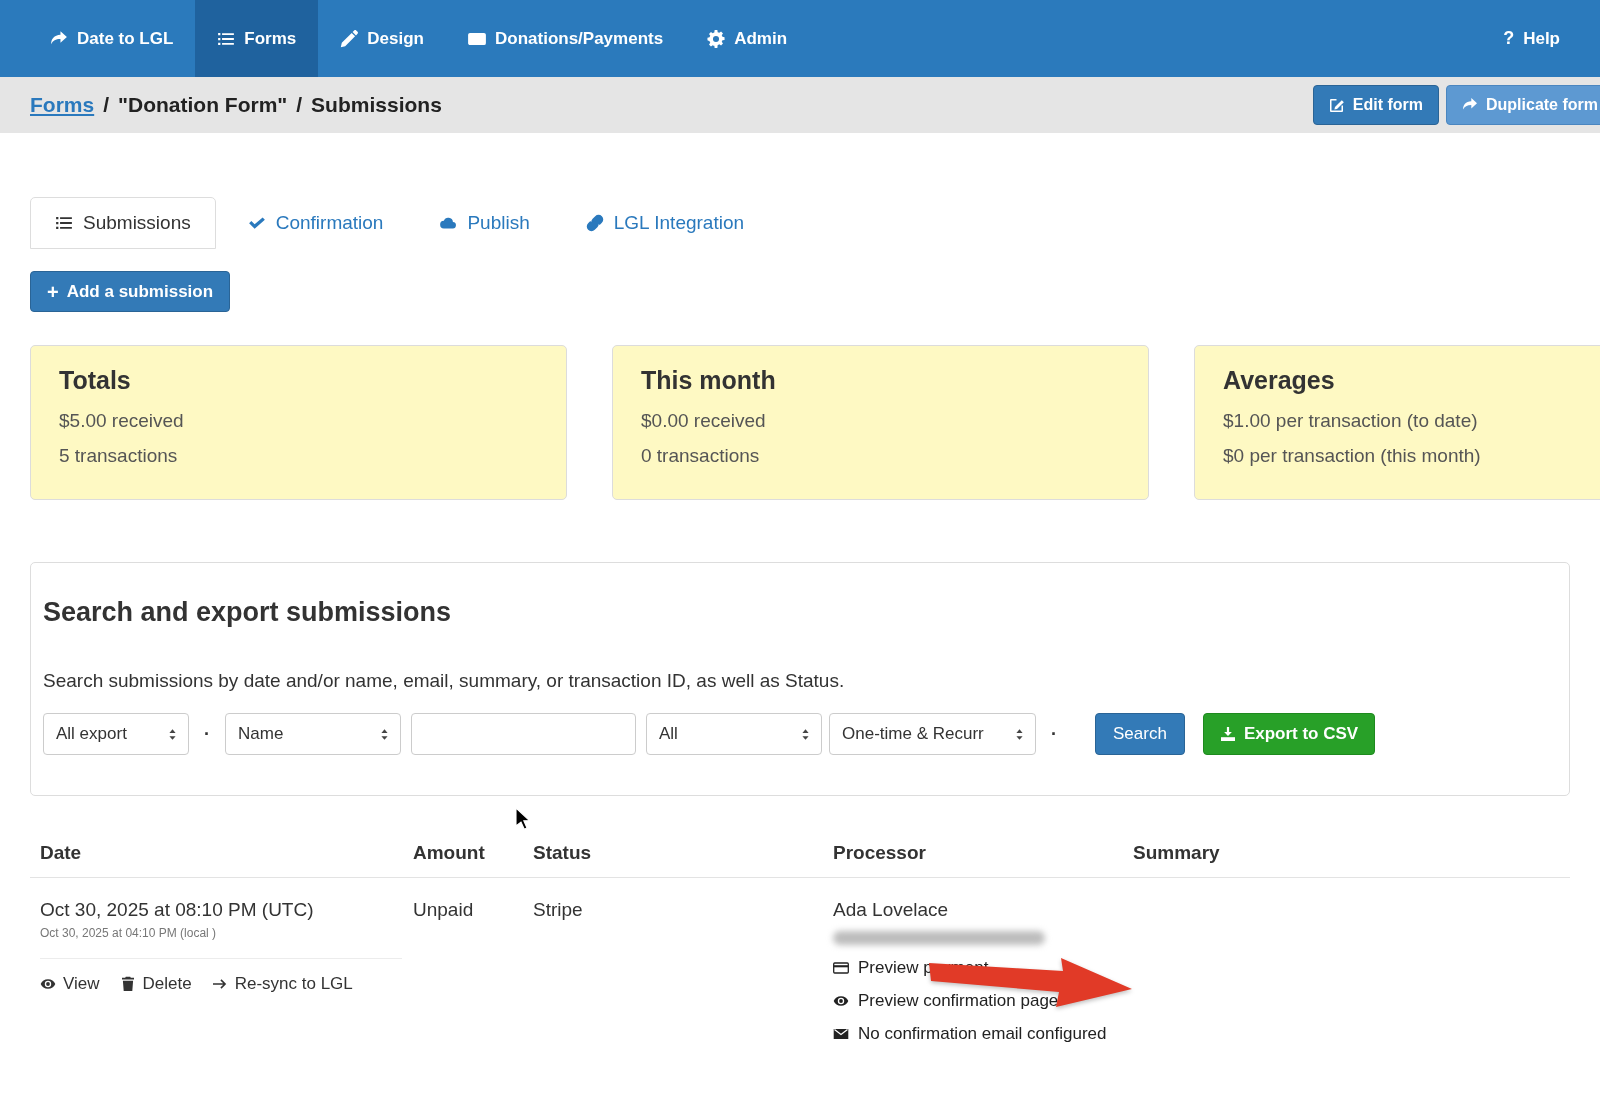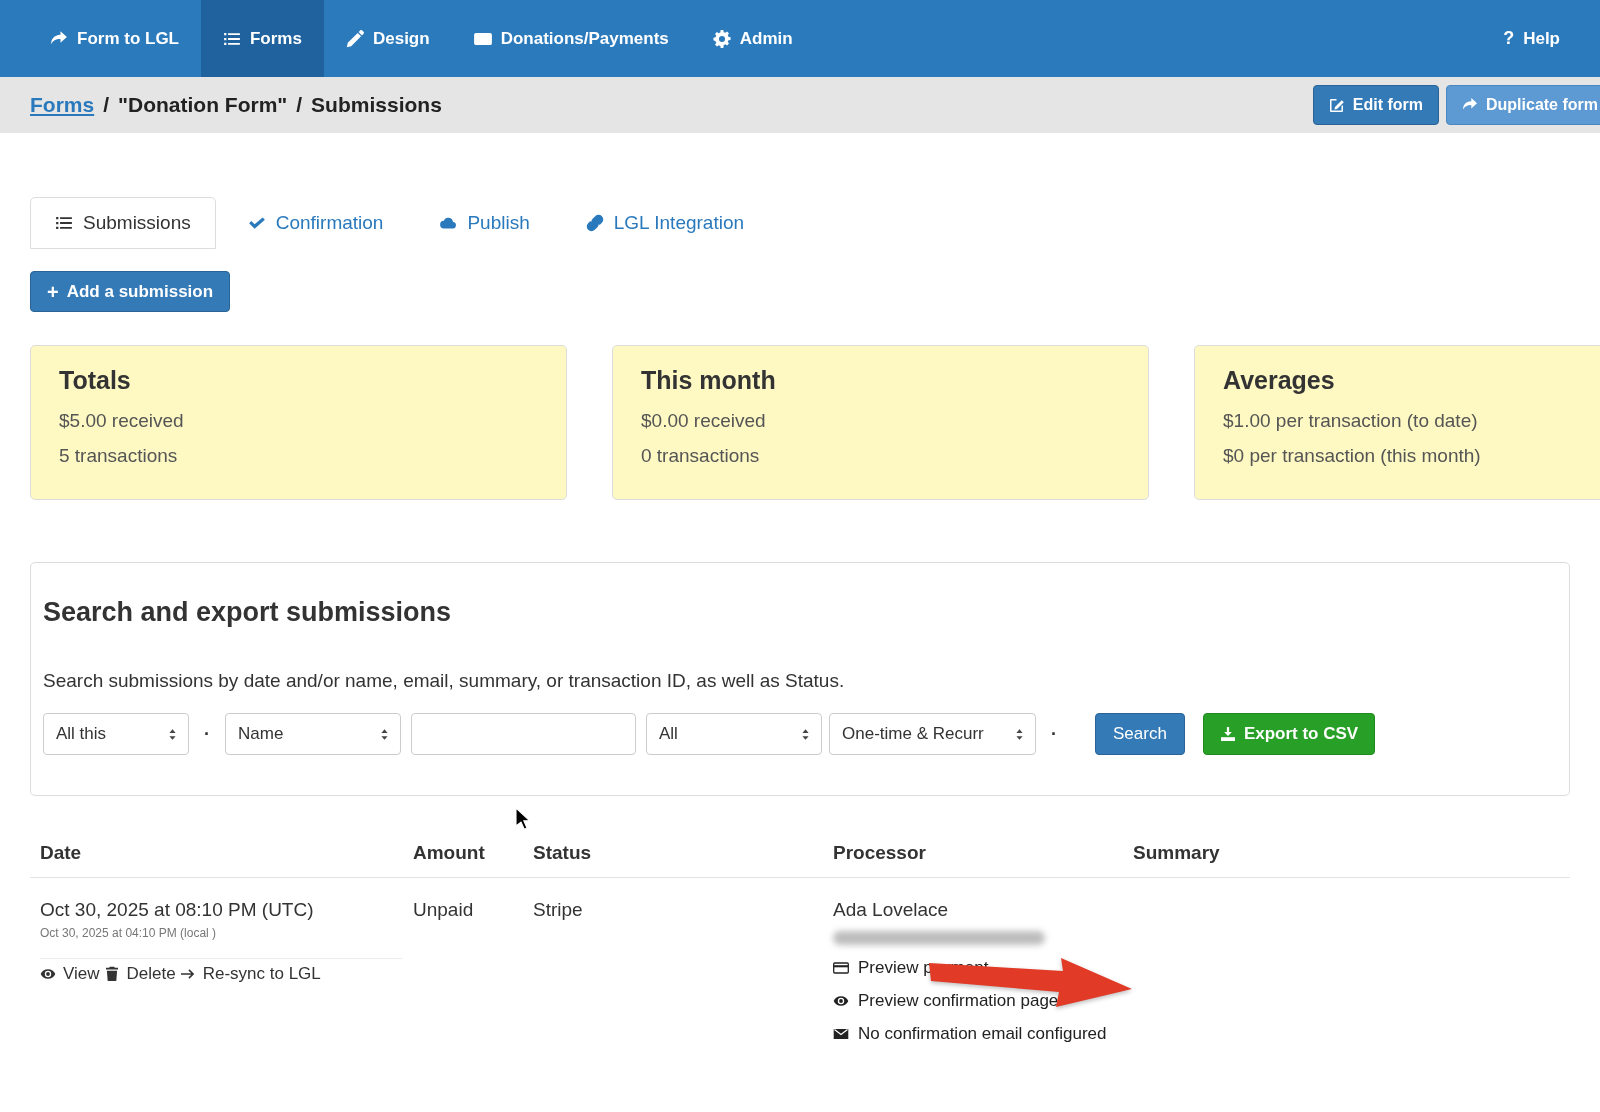--- a/index.html
+++ b/index.html
@@ -64,21 +64,21 @@
   .export-btn { height:42px; padding:0 16px; font-size:17px; font-weight:700; margin-left:11px; }
 
   
   .subs-table { margin-top:46px; }
   .t-head, .t-row { display:grid; grid-template-columns:383px 120px 300px 300px 1fr; }
   .t-head { font-size:19px; font-weight:700; color:#333; padding-bottom:13px; border-bottom:1px solid #e3e3e3; }
   .cell-first { padding-left:10px; }
   .t-row { padding-top:21px; font-size:19px; color:#333; }
   .date-utc { font-size:19px; color:#333; }
   .date-local { font-size:12px; color:#777; margin-top:5px; }
-  .row-actions { display:flex; gap:4px; margin-top:18px; padding-top:5px; border-top:1px solid #ececec; width:362px; font-size:17px; }
+  .row-actions { display:flex; gap:20px; margin-top:18px; padding-top:15px; border-top:1px solid #ececec; width:362px; font-size:17px; }
   .row-actions a { color:#333; display:inline-flex; gap:7px; align-items:center; cursor:pointer; }
   .sum-name { font-size:19px; }
   .redacted { width:212px; height:14px; border-radius:7px; background:#bdbdbd; filter:blur(3px); margin:10px 0 13px; }
   .sum-link { display:flex; align-items:center; gap:9px; font-size:17px; color:#222; margin-top:13px; cursor:pointer; }
   .sum-note { cursor:default; }
 
   
   .red-arrow { position:absolute; left:925px; top:945px; width:215px; height:75px; pointer-events:none; }
   .red-arrow svg { filter:drop-shadow(0 2px 2px rgba(0,0,0,.25)); }
   .cursor { position:absolute; left:514px; top:807px; width:24px; height:24px; pointer-events:none; }
@@ -86,21 +86,21 @@
 </head>
 <body>
 
 <nav class="topnav">
   <a class="nav-item first">
     <span>
         <svg class="ic" viewBox="0 0 16 16">
           <path d="M9.3 4.2V1l5.7 5.2-5.7 5.2V8.1C5 8.1 2.6 9.6 1 12.6c0-4.6 2.6-8 8.3-8.4z"></path>
         </svg>
       </span>
-    <span>Form to LGL</span>
+    <span>Date to LGL</span>
   </a>
   <a class="nav-item active">
     <span>
         <svg class="ic" viewBox="0 0 16 16">
           <path d="M1 2.6h2v2H1zM1 7h2v2H1zM1 11.4h2v2H1zM4.5 2.8h10.5v1.6H4.5zM4.5 7.2h10.5v1.6H4.5zM4.5 11.6h10.5v1.6H4.5z"></path>
         </svg>
       </span>
     <span>Forms</span>
   </a>
   <a class="nav-item">
@@ -226,21 +226,21 @@
       <div class="stat-line">$0 per transaction (this month)</div>
     </div>
   </div>
 
   
   <section class="search-panel">
     <h2>Search and export submissions</h2>
     <p class="search-desc">Search submissions by date and/or name, email, summary, or transaction ID, as well as Status.</p>
     <div class="filters">
       <div class="select w-dates">
-        <span>All this</span>
+        <span>All export</span>
         <span class="caret">
             <svg viewBox="0 0 16 16">
               <path d="M8 1.5 11.8 6H4.2zM8 14.5 4.2 10h7.6z"></path>
             </svg>
           </span>
       </div>
       <span class="dot">·</span>
       <div class="select w-name">
         <span>Name</span>
         <span class="caret">

